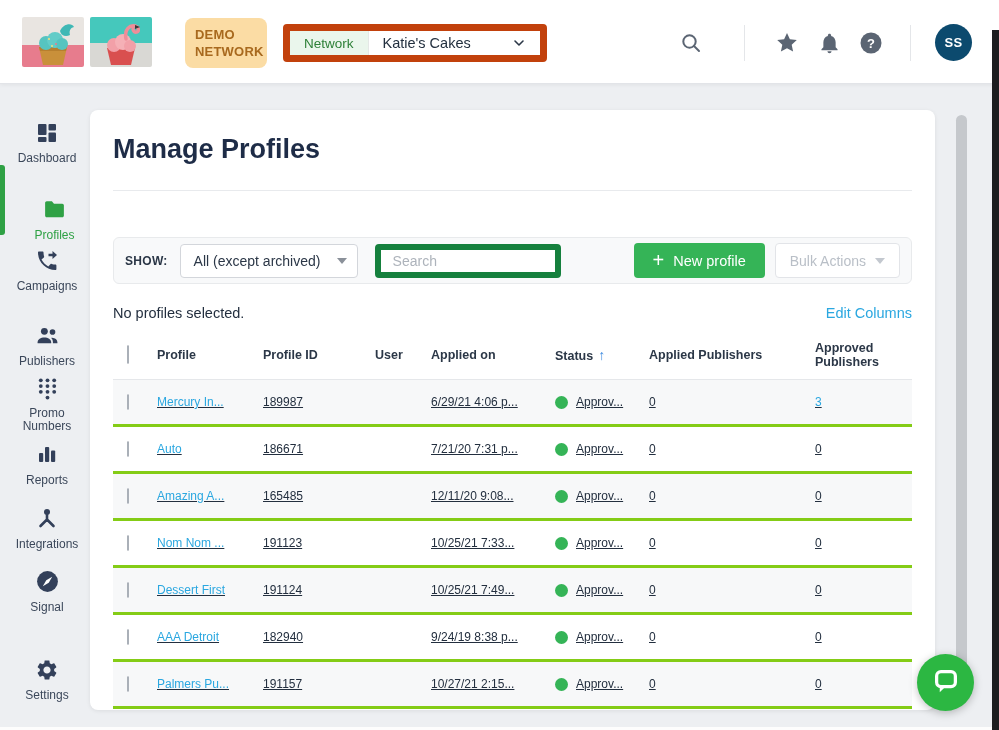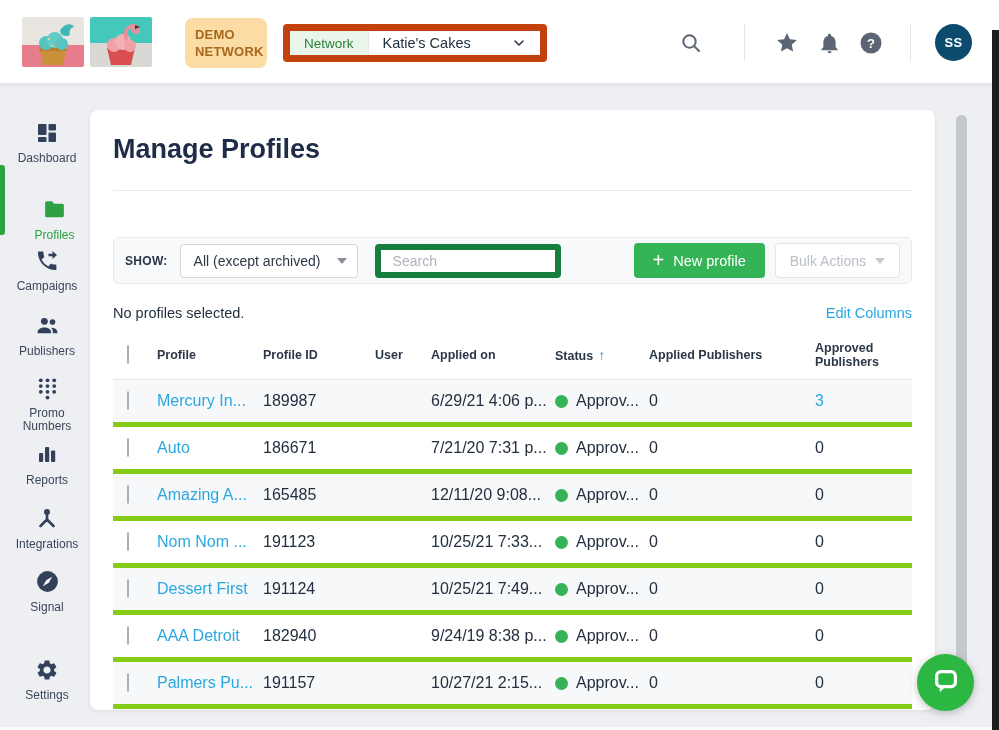--- a/index.html
+++ b/index.html
@@ -99,21 +99,21 @@
   
   .table{ position:absolute; left:0; right:0; top:220px; bottom:0; }
   .trow{
     display:grid; margin:0 23px;
     grid-template-columns:44px 106px 112px 56px 124px 94px 166px 1fr;
     align-items:center;
   }
   .thead{ height:50px; border-bottom:1px solid #e5e7ea; }
   .thead .th{ font-size:12.5px; font-weight:bold; color:#2b3747; }
   .sort-arrow{ color:#3d8be0; font-weight:bold; font-size:14px; margin-left:5px; }
-  .rows .trow{ height:47px; border-bottom:5px solid #84cc16; font-size:16px; color:#232f3f; }
+  .rows .trow{ height:47px; border-bottom:3px solid #84cc16; font-size:12px; color:#232f3f;text-decoration:underline; }
   .rows .trow.alt{ background:#f7f8f9; }
   .checkbox{
     width:17px; height:17px; border:1.5px solid #aab0b8; border-radius:3px; background:#fff;
     margin-left:14px; cursor:pointer;
   }
   .c-profile{ color:#2aa7e0; cursor:pointer; white-space:nowrap; overflow:hidden; }
   .status-cell{ display:flex; align-items:center; }
   .status-dot{ width:13px; height:13px; border-radius:50%; background:#35b457; margin-right:8px; flex:none; }
   .c-approved.link{ color:#2aa7e0; cursor:pointer; }
   
@@ -226,21 +226,21 @@
     <div class="nav-item" style="top:164px;">
       <span class="nav-icon">
         <svg width="24" height="24" viewBox="0 0 24 24" fill="#33405a">
             <path d="M6.5 10.6c1.5 2.9 3.9 5.3 6.8 6.8l2.3-2.3c.3-.3.7-.4 1.1-.2 1.1.4 2.4.6 3.7.6.6 0 1 .5 1 1V20c0 .6-.4 1-1 1C10.9 21 3 13.1 3 3.6c0-.6.4-1 1-1h3.5c.6 0 1 .4 1 1 0 1.3.2 2.5.6 3.7.1.4 0 .8-.2 1.1l-2.4 2.2z"></path>
             <path d="M17.5 2l4.5 4-4.5 4V7.3h-4V4.7h4V2z"></path>
           </svg>
       </span>
       <span class="nav-label">Campaigns</span>
     </div>
 
-    <div class="nav-item" style="top:228px;">
+    <div class="nav-item" style="top:238px;">
       <span class="nav-icon">
         <svg width="25" height="25" viewBox="0 0 24 24" fill="#33405a">
             <circle cx="9" cy="8" r="3.3"></circle>
             <path d="M2.5 18.5c0-3 3-4.6 6.5-4.6s6.5 1.6 6.5 4.6v.9h-13v-.9z"></path>
             <circle cx="16.8" cy="8.6" r="2.7"></circle>
             <path d="M16.4 14.2c3 .2 5.1 1.7 5.1 4.3v.9h-4.3v-.9c0-1.7-.6-3.1-1.7-4.1.3-.1.6-.2.9-.2z"></path>
           </svg>
       </span>
       <span class="nav-label">Publishers</span>
     </div>

